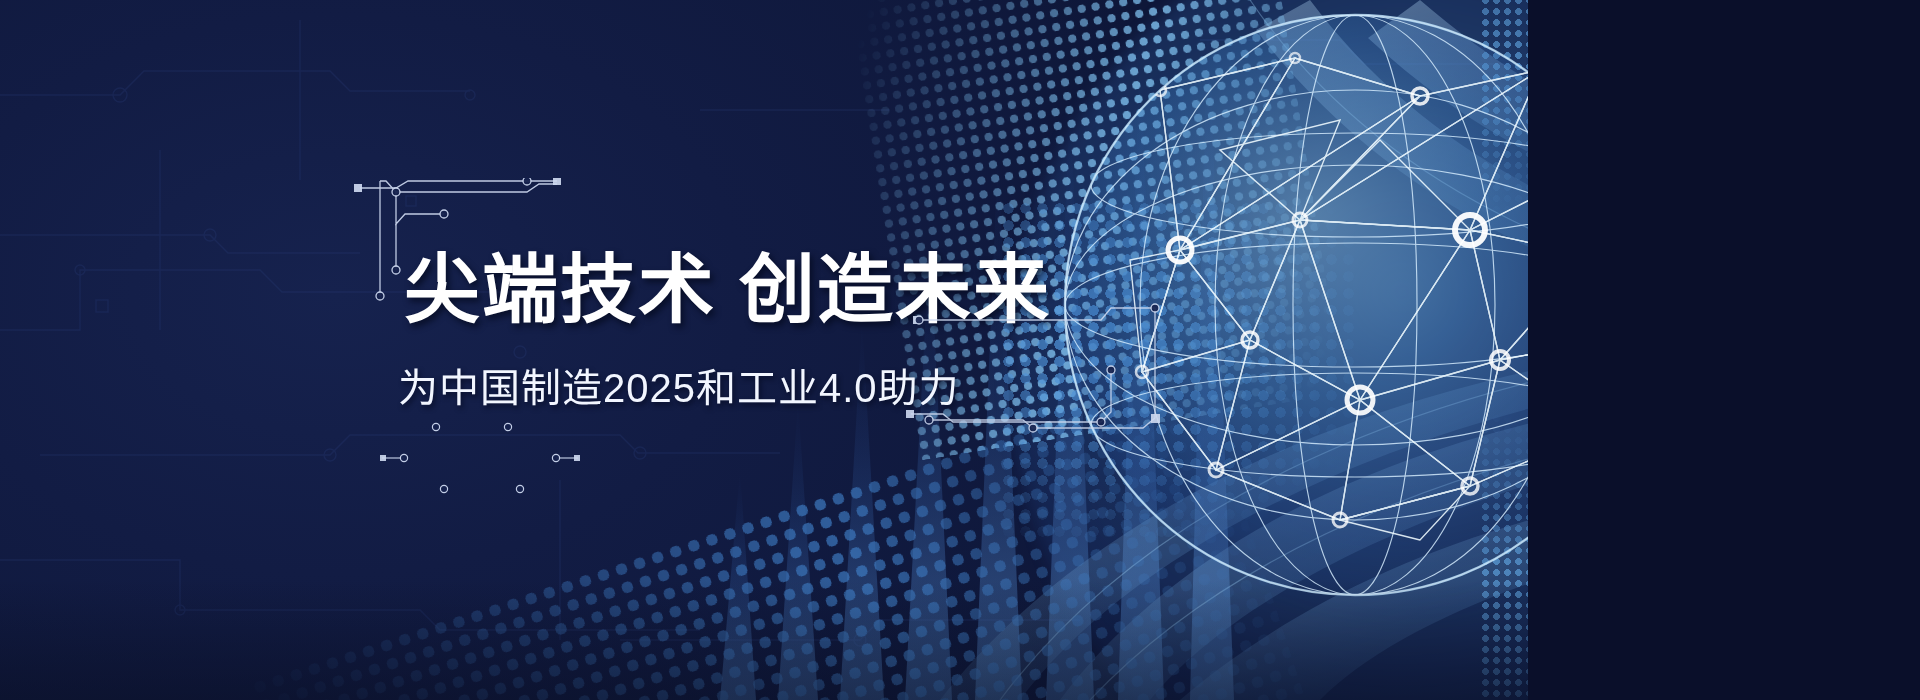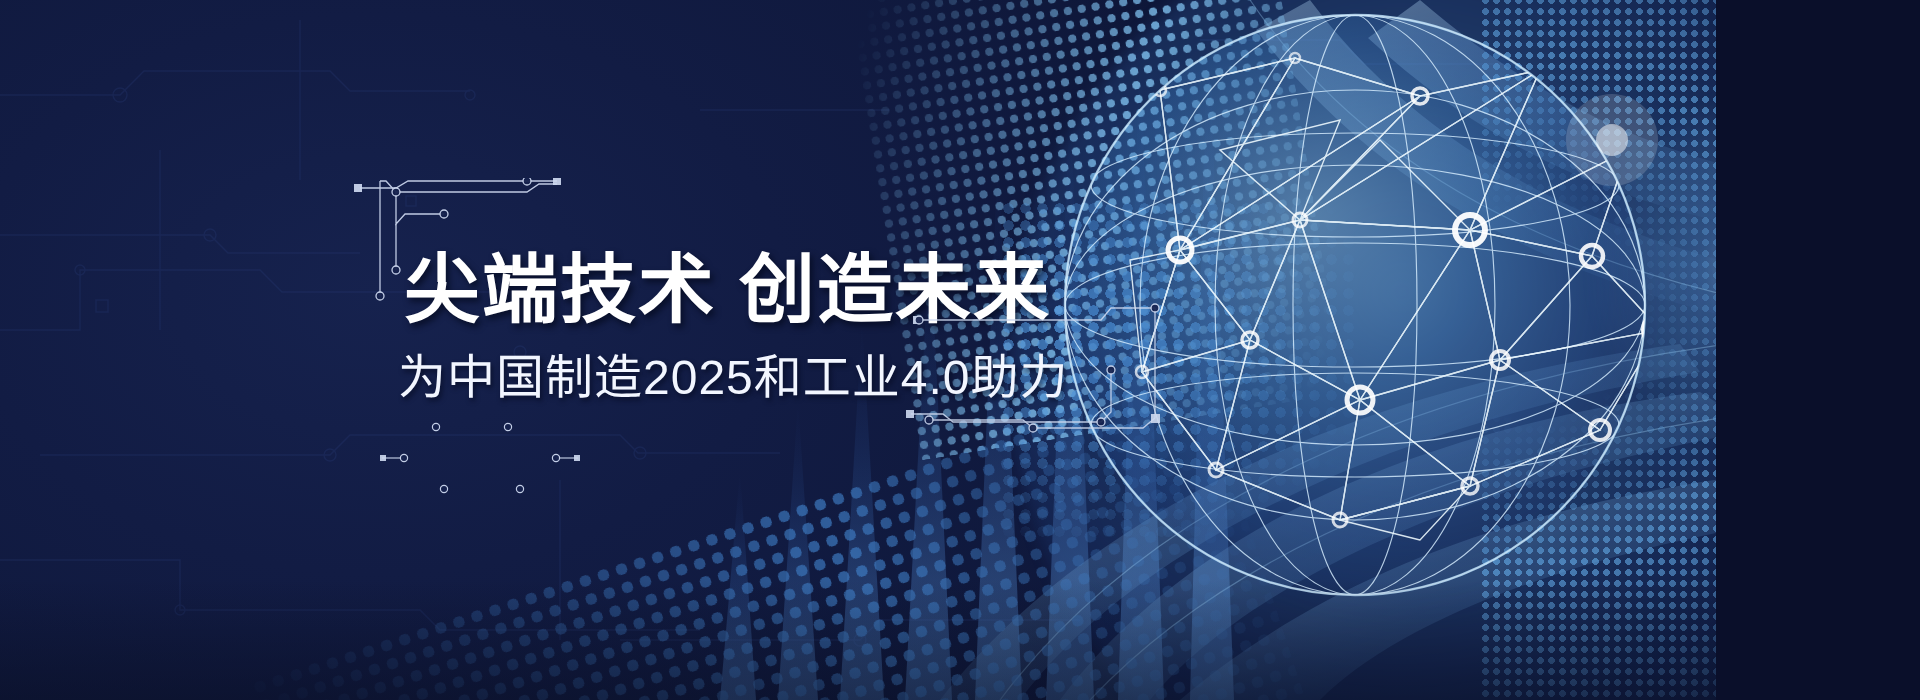--- a/index.html
+++ b/index.html
@@ -1,21 +1,21 @@
 <!DOCTYPE html>
 <html lang="zh-CN"><head>
 <meta charset="utf-8">
 <title>Banner</title>
 <style>
   html,body{margin:0;padding:0;background:#0a0f2a;}
   *{box-sizing:border-box;}
 
   .banner{
     position:relative;
-    width:1716px;
+    width:1528px;
     height:700px;
     overflow:hidden;
     font-family:"Liberation Sans","DejaVu Sans",sans-serif;
     background:
       radial-gradient(ellipse 900px 620px at 22% 42%, #16224e 0%, #121c44 45%, #0e1739 100%),
       linear-gradient(105deg,#101a40 0%,#132152 48%,#0d1634 100%);
   }
 
   
   .bg-layer{position:absolute;inset:0;pointer-events:none;}
@@ -111,23 +111,23 @@
     font-weight:700;
     letter-spacing:2px;
     color:#ffffff;
     white-space:nowrap;
     text-shadow:3px 4px 6px rgba(4,9,30,.75);
   }
 
   .subtitle{
     position:absolute;
     left:398px;
-    top:338px;
+    top:356px;
     margin:0;
-    font-size:48px;
+    font-size:40px;
     font-weight:400;
     letter-spacing:1px;
     color:#f2f6ff;
     white-space:nowrap;
     text-shadow:2px 3px 5px rgba(4,9,30,.7);
   }
 
   
   .cta{
     position:absolute;

